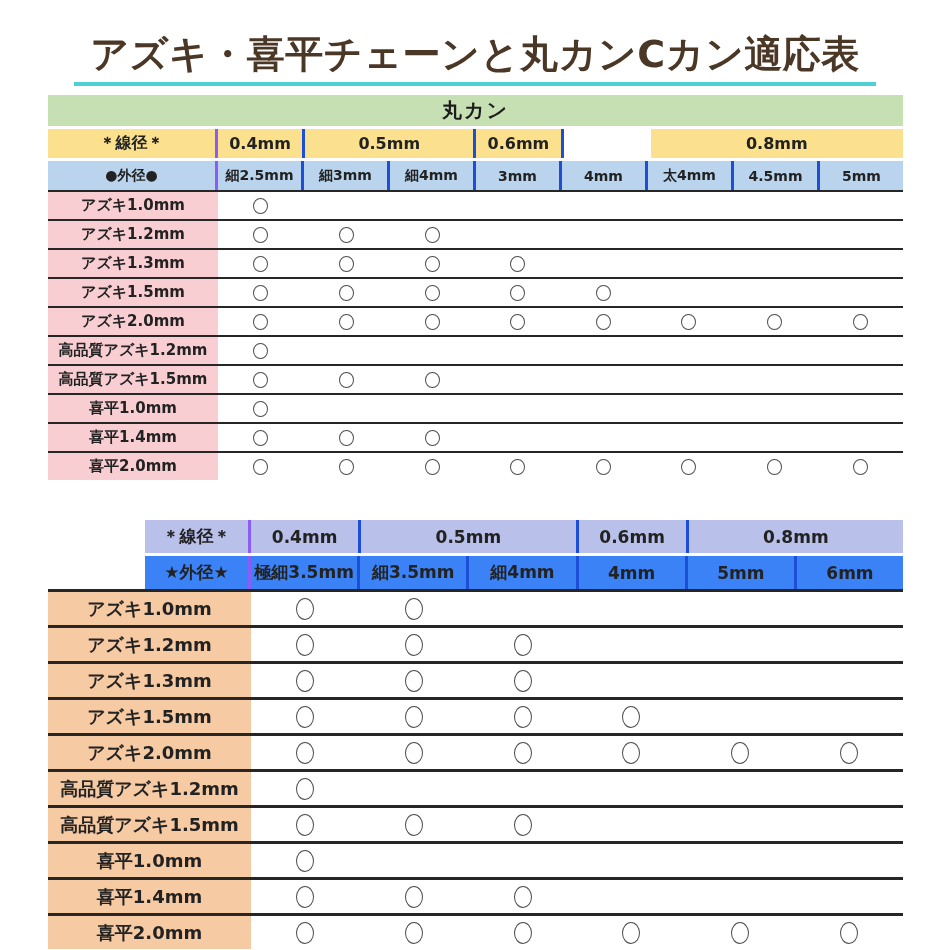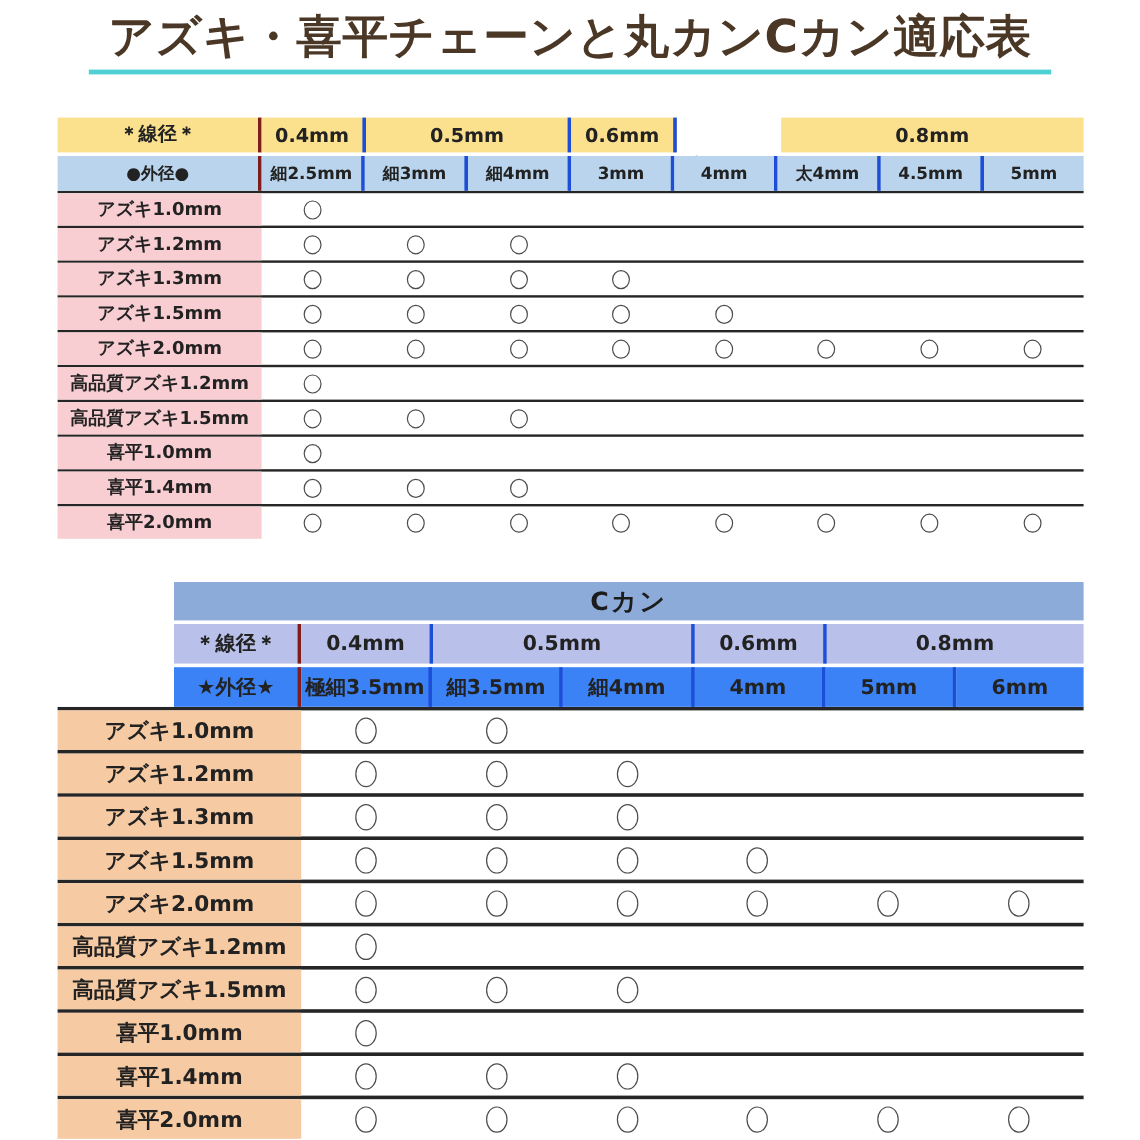--- a/index.html
+++ b/index.html
@@ -4,21 +4,21 @@
 <style>
   html,body { margin:0; padding:0; }
   body {
     width:950px; height:950px; position:relative; overflow:hidden;
     background:#ffffff;
     font-family:"DejaVu Sans","Liberation Sans",sans-serif;
     font-weight:700; color:#222222;
   }
 
   
-  .title-block { position:absolute; top:4px; left:0; width:100%; text-align:center; }
+  .title-block { position:absolute; top:28px; left:0; width:100%; text-align:center; }
   .page-title {
     margin:0; font-size:38px; line-height:1.4; letter-spacing:0.5px;
     color:#4b3725; font-weight:800; white-space:nowrap;
   }
   .title-underline { width:802px; height:4px; background:#4ed0d5; margin:1px auto 0; }
 
   
   section { position:absolute; left:48px; width:855px; }
   #t0 { top:95px; }
   #t1 { top:485px; }
@@ -31,21 +31,21 @@
   .bar { flex:1 1 0; font-size:20px; letter-spacing:2px; color:#1c1c1c; }
   #t0 .bar-row { height:31px; }
   #t0 .bar { background:#c6dfb3; }
   #t1 .bar-row { height:32px; }
   #t1 .bar { background:#8dabd9; font-size:21px; }
 
   .head-row { margin-top:3px; }
   #t0 .head-row { height:29px; }
   #t1 .head-row { height:33px; }
 
-  .hlabel { flex:none; border-right:3px solid #7f1d1d;text-align:center; }
+  .hlabel { flex:none; border-right:3px solid #8b5cf6;text-align:center; }
   .hcell  { flex:1 1 0; border-right:3px solid #1d4ed8; }
   .row .hcell:last-child { border-right:none;text-align:right; }
 
   #t0 .hlabel { width:170px; font-size:16px; }
   #t1 .hlabel { width:106px; font-size:17px; }
   #t0 .hcell { font-size:16px; }
   #t1 .hcell { font-size:17px; }
 
   #t0 .wire-row .hlabel, #t0 .wire-row .hcell { background:#fbe18d; }
   #t0 .outer-row .hlabel, #t0 .outer-row .hcell { background:#b9d4ec; font-size:14px; }
@@ -68,20 +68,23 @@
 </style>
 </head>
 <body>
 
 <div class="title-block">
   <h1 class="page-title">アズキ・喜平チェーンと丸カンCカン適応表</h1>
   <div class="title-underline"></div>
 </div>
 
 <section id="t0">
+    <div class="row bar-row">
+      <div class="bar">丸カン</div>
+    </div>
     <div class="row head-row wire-row">
       <div class="hlabel">＊線径＊</div>
       <div class="hcell" style="flex-grow: 1;">0.4mm</div>
       <div class="hcell" style="flex-grow: 2;">0.5mm</div>
       <div class="hcell" style="flex-grow: 1;">0.6mm</div>
       <div class="hcell" style="flex-grow: 1; margin-top: 38px;">0.7mm</div>
       <div class="hcell" style="flex-grow: 3;">0.8mm</div>
     </div>
     <div class="row head-row outer-row">
       <div class="hlabel">●外径●</div>
@@ -275,21 +278,20 @@
         <div class="mark"></div>
       </div>
       <div class="cell">
         <div class="mark"></div>
       </div>
     </div>
   </section>
 <section id="t1">
     <div class="row bar-row">
       <div class="spacer"></div>
-      <div class="bar">Cカン</div>
     </div>
     <div class="row head-row wire-row">
       <div class="spacer"></div>
       <div class="hlabel">＊線径＊</div>
       <div class="hcell" style="flex-grow: 1;">0.4mm</div>
       <div class="hcell" style="flex-grow: 2;">0.5mm</div>
       <div class="hcell" style="flex-grow: 1;">0.6mm</div>
       <div class="hcell" style="flex-grow: 2;">0.8mm</div>
     </div>
     <div class="row head-row outer-row">

